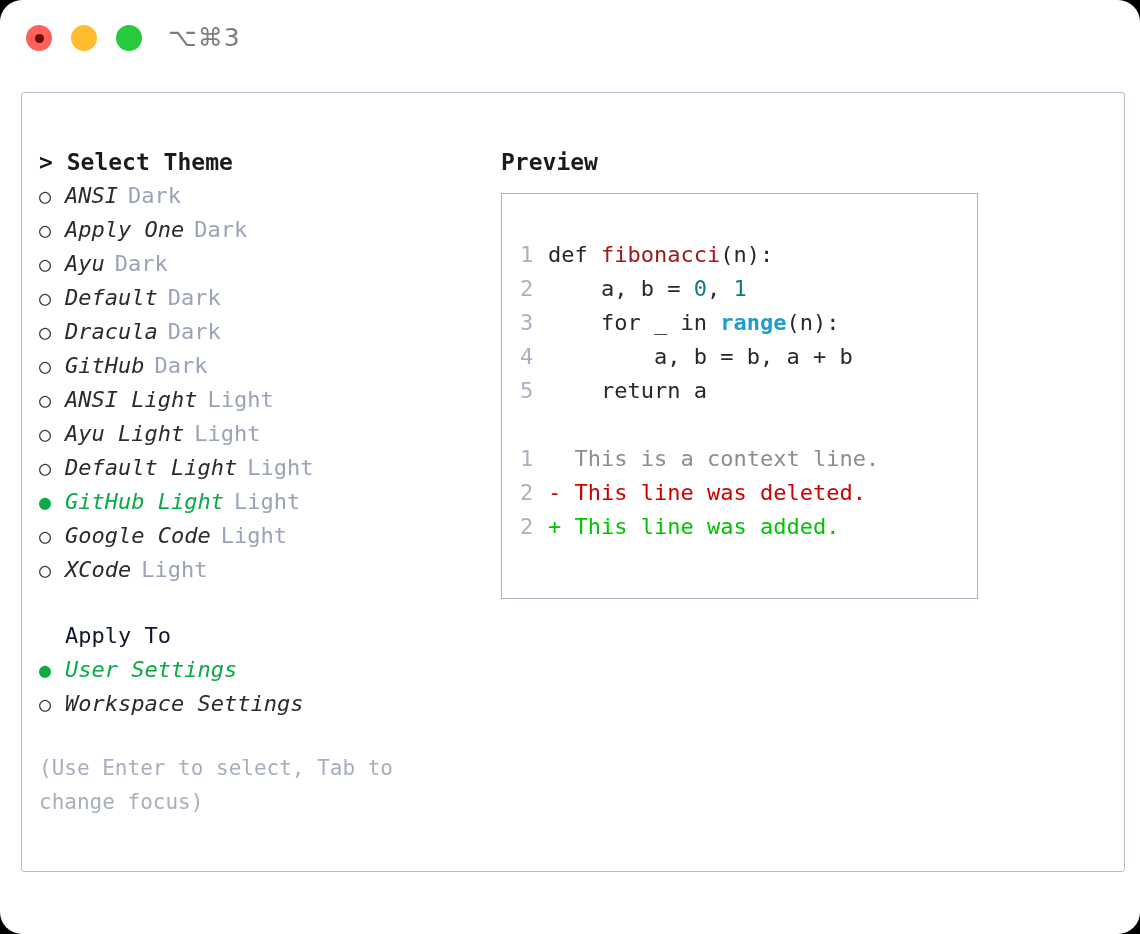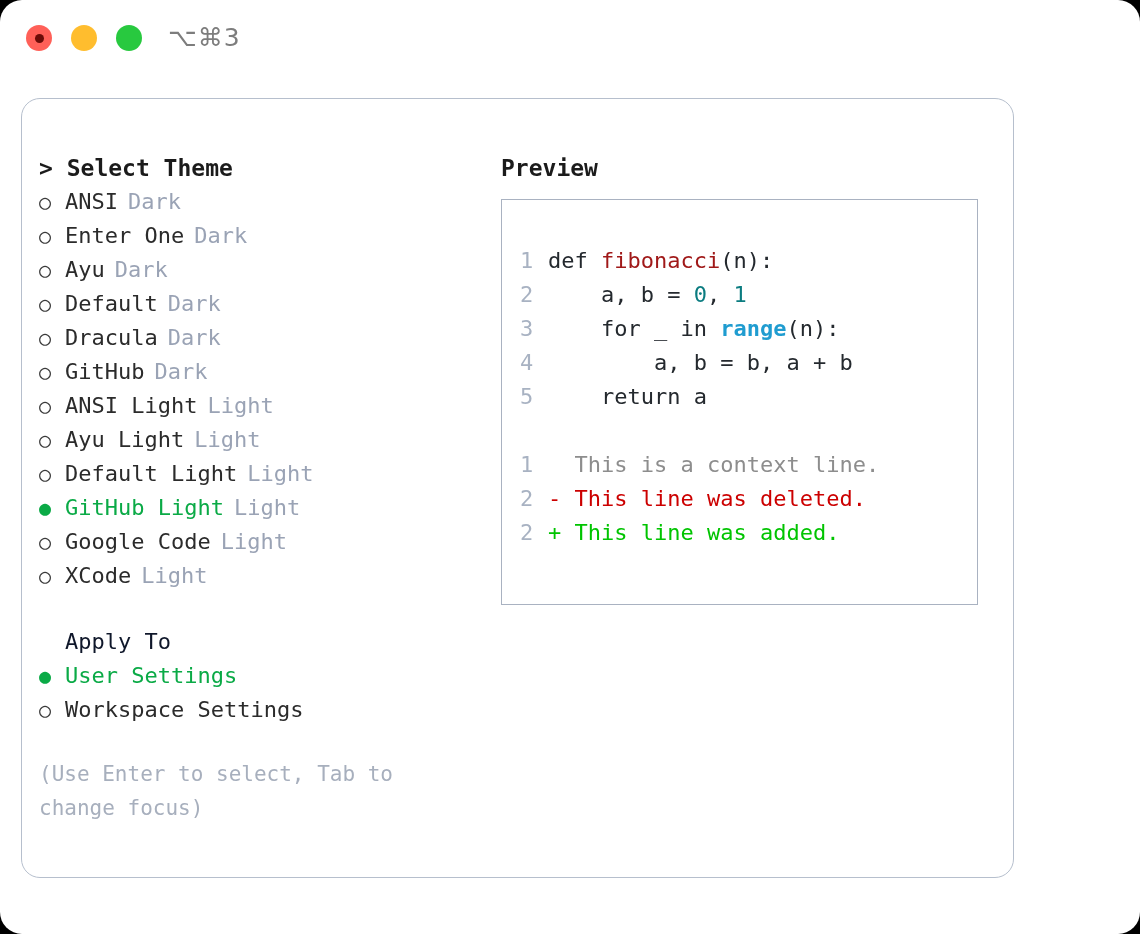--- a/index.html
+++ b/index.html
@@ -65,25 +65,25 @@
     letter-spacing: 1px;
     color: #7d7d7d;
     font-family: "DejaVu Sans", "Liberation Sans", sans-serif;
     white-space: nowrap;
   }
 
   
   .panel {
     position: absolute;
     left: 21px;
-    top: 98px;
-    width: 993px;
+    top: 92px;
+    width: 1104px;
     height: 780px;
     border: 1.5px solid #b6bfcd;
-    border-radius: 19px;
+    border-radius: 3px;
     box-sizing: border-box;
     background: #ffffff;
   }
 
   .columns {
     position: absolute;
     left: 0; top: 0;
     width: 100%;
     height: 100%;
   }
@@ -113,20 +113,21 @@
     width: 26px;
     flex: 0 0 26px;
     font-size: 20px;
     color: #3a3a3a;
   }
   .bullet.sel {
     color: #0aaa46;
   }
   .opt-label {
     color: #2b2b2b;
+    font-style: italic;
   }
   .opt-row.sel .opt-label {
     color: #0aaa46;
   }
   .opt-variant {
     color: #9aa3b5;
     margin-left: 10px;
   }
   .group-gap { height: 32px; }
   .apply-head {
@@ -207,21 +208,21 @@
   </div>
 
   <div class="panel">
     <div class="columns">
 
       <div class="left-col">
         <div class="section-head">&gt; Select Theme</div>
 
         <div id="theme-list">
             <div class="opt-row"><span class="bullet">○</span><span class="opt-label">ANSI</span><span class="opt-variant">Dark</span></div>
-            <div class="opt-row"><span class="bullet">○</span><span class="opt-label">Enter One</span><span class="opt-variant">Dark</span></div>
+            <div class="opt-row"><span class="bullet">○</span><span class="opt-label">Apply One</span><span class="opt-variant">Dark</span></div>
             <div class="opt-row"><span class="bullet">○</span><span class="opt-label">Ayu</span><span class="opt-variant">Dark</span></div>
             <div class="opt-row"><span class="bullet">○</span><span class="opt-label">Default</span><span class="opt-variant">Dark</span></div>
             <div class="opt-row"><span class="bullet">○</span><span class="opt-label">Dracula</span><span class="opt-variant">Dark</span></div>
             <div class="opt-row"><span class="bullet">○</span><span class="opt-label">GitHub</span><span class="opt-variant">Dark</span></div>
             <div class="opt-row"><span class="bullet">○</span><span class="opt-label">ANSI Light</span><span class="opt-variant">Light</span></div>
             <div class="opt-row"><span class="bullet">○</span><span class="opt-label">Ayu Light</span><span class="opt-variant">Light</span></div>
             <div class="opt-row"><span class="bullet">○</span><span class="opt-label">Default Light</span><span class="opt-variant">Light</span></div>
             <div class="opt-row sel"><span class="bullet sel">●</span><span class="opt-label">GitHub Light</span><span class="opt-variant">Light</span></div>
             <div class="opt-row"><span class="bullet">○</span><span class="opt-label">Google Code</span><span class="opt-variant">Light</span></div>
             <div class="opt-row"><span class="bullet">○</span><span class="opt-label">XCode</span><span class="opt-variant">Light</span></div>

